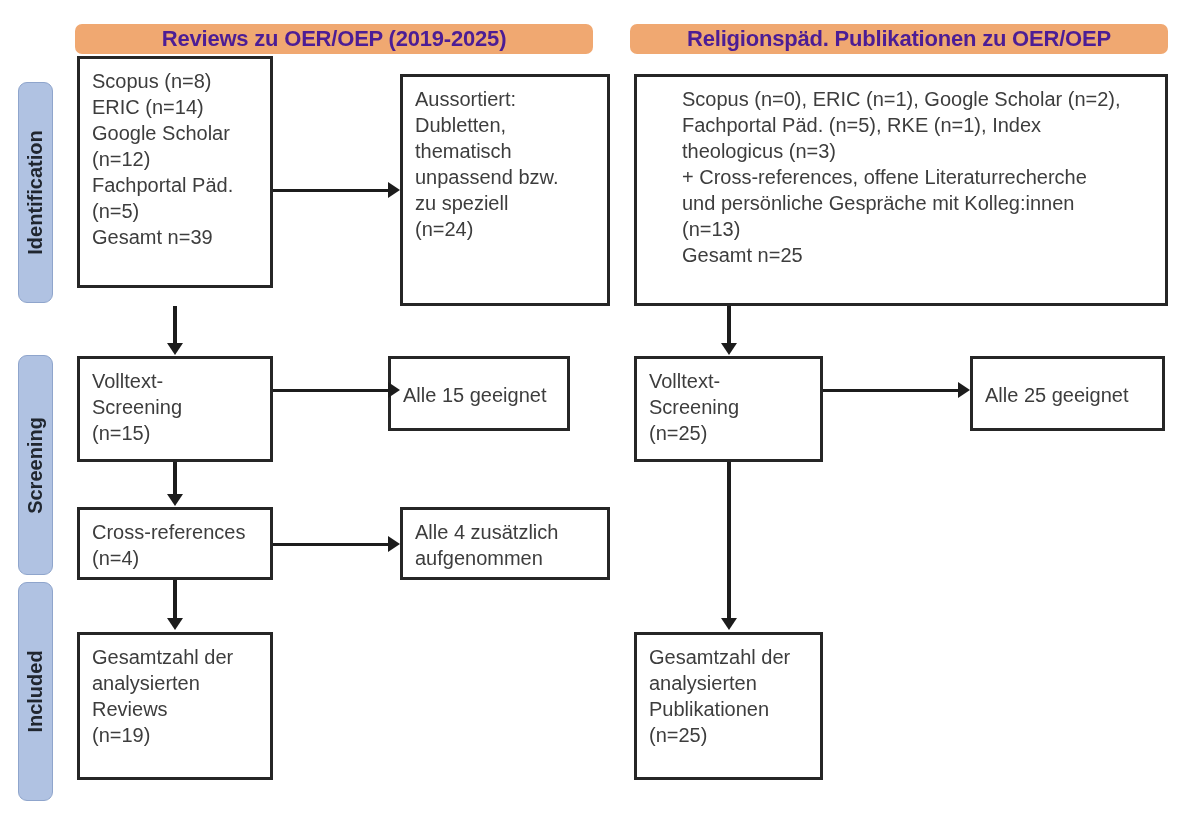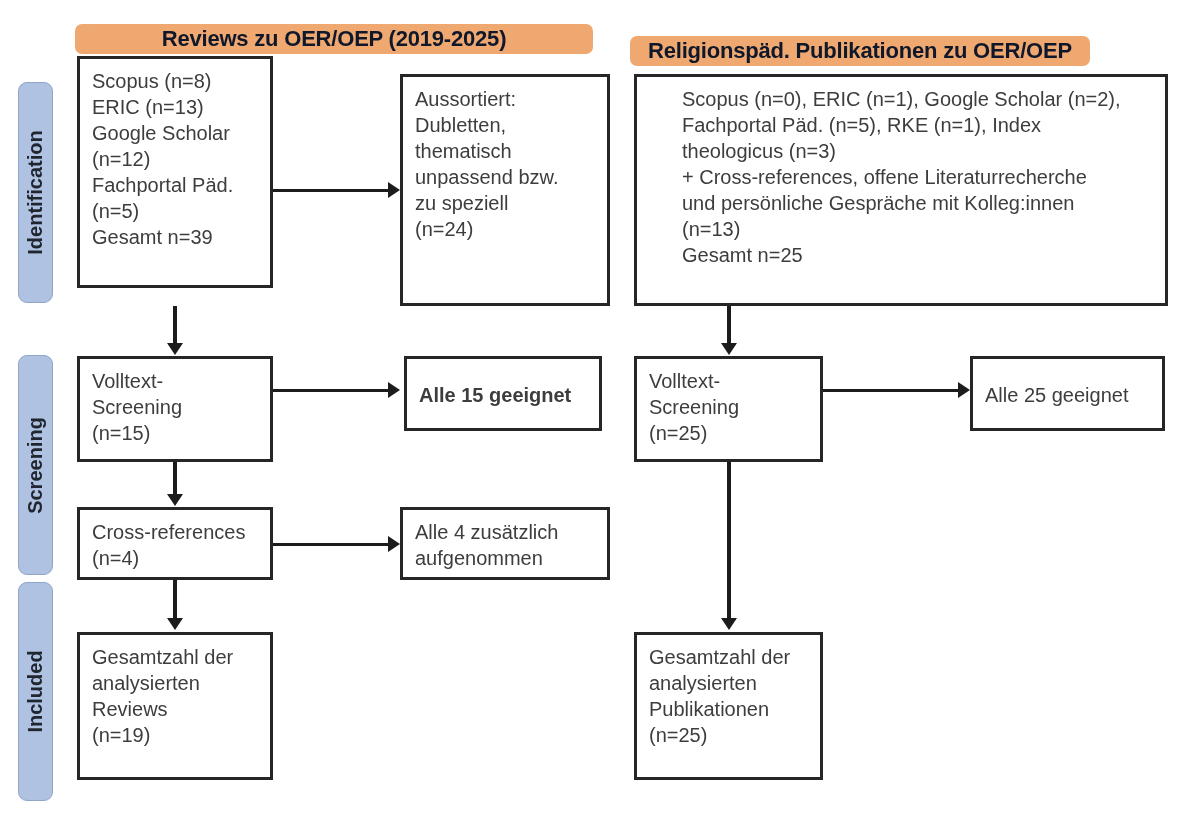--- a/index.html
+++ b/index.html
@@ -14,32 +14,32 @@
     background: #ffffff;
     font-family: "Liberation Sans", sans-serif;
     overflow: hidden;
   }
 
   
   .col-header {
     position: absolute;
     background: #f0a871;
     border-radius: 7px;
-    color: #0f172a;
+    color: #4c1d95;
     font-weight: bold;
     font-size: 22px;
     letter-spacing: -0.2px;
     display: flex;
     align-items: center;
     justify-content: center;
     text-align: center;
     white-space: nowrap;
   }
   #hdr-left  { left: 75px;  top: 24px; width: 518px; height: 30px; }
-  #hdr-right { left: 630px; top: 36px; width: 460px; height: 30px; text-align: right; }
+  #hdr-right { left: 630px; top: 24px; width: 538px; height: 30px; text-align: right; }
 
   
   .stage-bar {
     position: absolute;
     left: 18px;
     width: 33px;
     background: #b0c2e2;
     border: 1px solid #8fa5cc;
     border-radius: 9px;
     display: flex;
@@ -69,22 +69,22 @@
     line-height: 1.30;
     color: #3d3d3d;
     overflow: hidden;
   }
   .box .ln { display: block; white-space: nowrap; }
 
   
   #box-l-identification { left: 77px;  top: 56px;  width: 196px; height: 232px; }
   #box-l-excluded       { left: 400px; top: 74px;  width: 210px; height: 232px; }
   #box-l-screening      { left: 77px;  top: 356px; width: 196px; height: 106px; }
-  #box-l-allfit         { left: 404px; top: 356px; width: 198px; height: 75px;
-                          display: flex; align-items: center; font-weight: bold; }
+  #box-l-allfit         { left: 388px; top: 356px; width: 182px; height: 75px;
+                          display: flex; align-items: center; }
   #box-l-crossref       { left: 77px;  top: 507px; width: 196px; height: 73px; }
   #box-l-included       { left: 77px;  top: 632px; width: 196px; height: 148px; }
   #box-l-alladded       { left: 400px; top: 507px; width: 210px; height: 73px; }
 
   
   #box-r-identification { left: 634px; top: 74px;  width: 534px; height: 232px; padding-left: 45px; }
   #box-r-screening      { left: 634px; top: 356px; width: 189px; height: 106px; }
   #box-r-allfit         { left: 970px; top: 356px; width: 195px; height: 75px;
                           display: flex; align-items: center; }
   #box-r-included       { left: 634px; top: 632px; width: 189px; height: 148px; }
@@ -128,21 +128,21 @@
   </div>
   <div class="stage-bar" id="stage-screening">
     <span>Screening</span>
   </div>
   <div class="stage-bar" id="stage-included">
     <span>Included</span>
   </div>
 
   <div class="box" id="box-l-identification">
     <span class="ln">Scopus (n=8)</span>
-    <span class="ln">ERIC (n=13)</span>
+    <span class="ln">ERIC (n=14)</span>
     <span class="ln">Google Scholar</span>
     <span class="ln">(n=12)</span>
     <span class="ln">Fachportal Päd.</span>
     <span class="ln">(n=5)</span>
     <span class="ln">Gesamt n=39</span>
   </div>
 
   <div class="box" id="box-l-excluded">
     <span class="ln">Aussortiert:</span>
     <span class="ln">Dubletten,</span>

